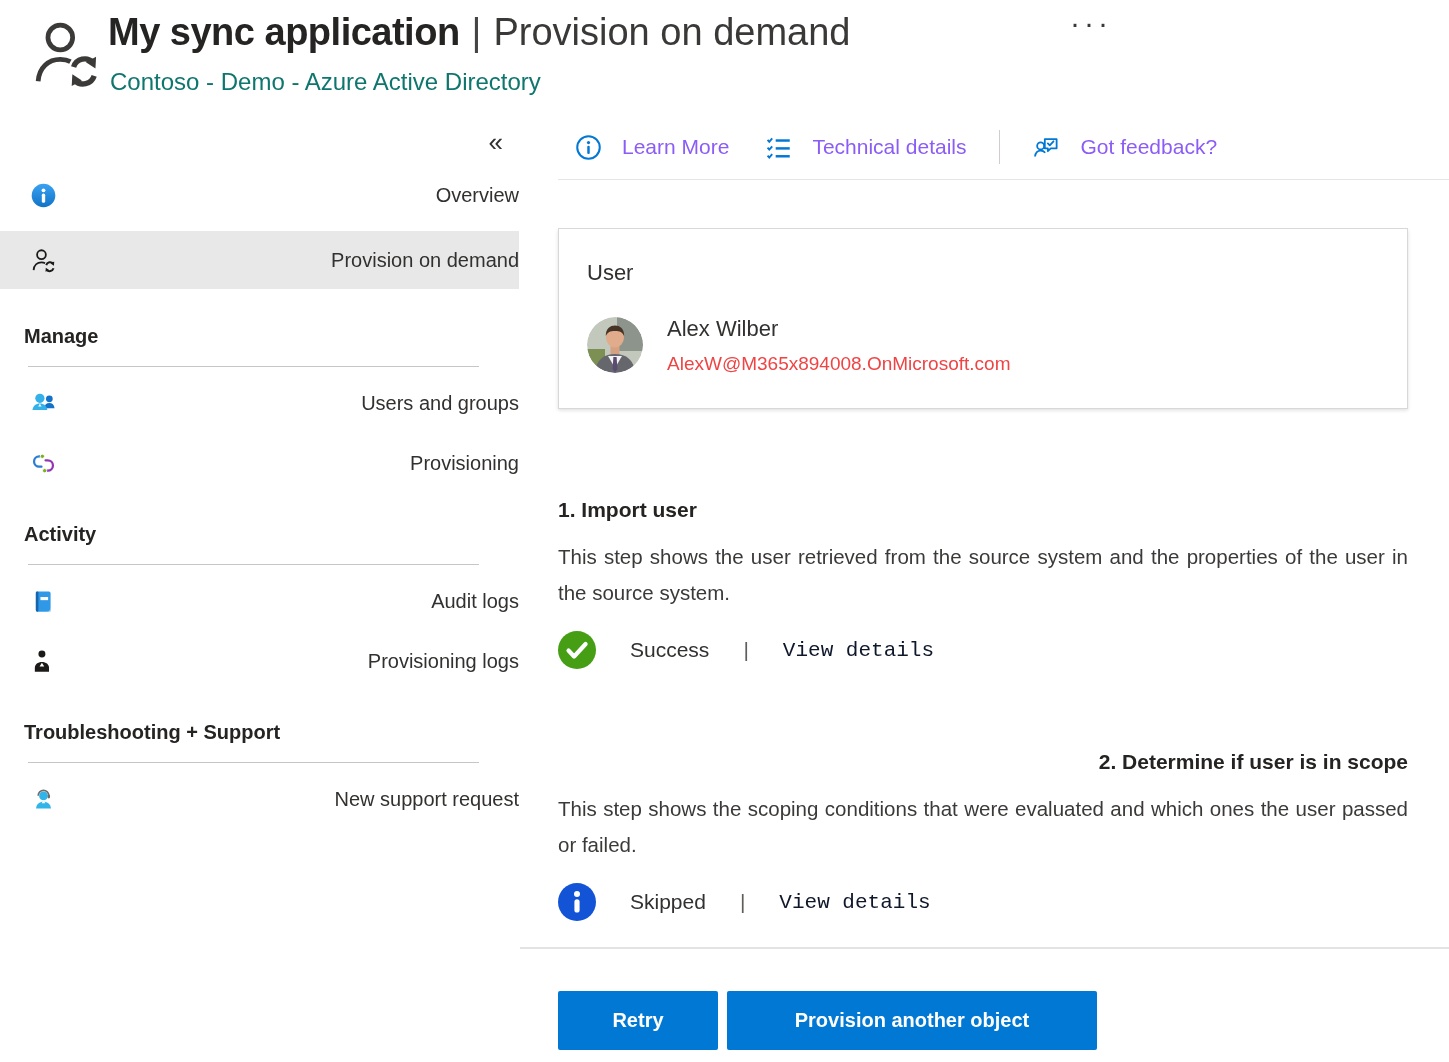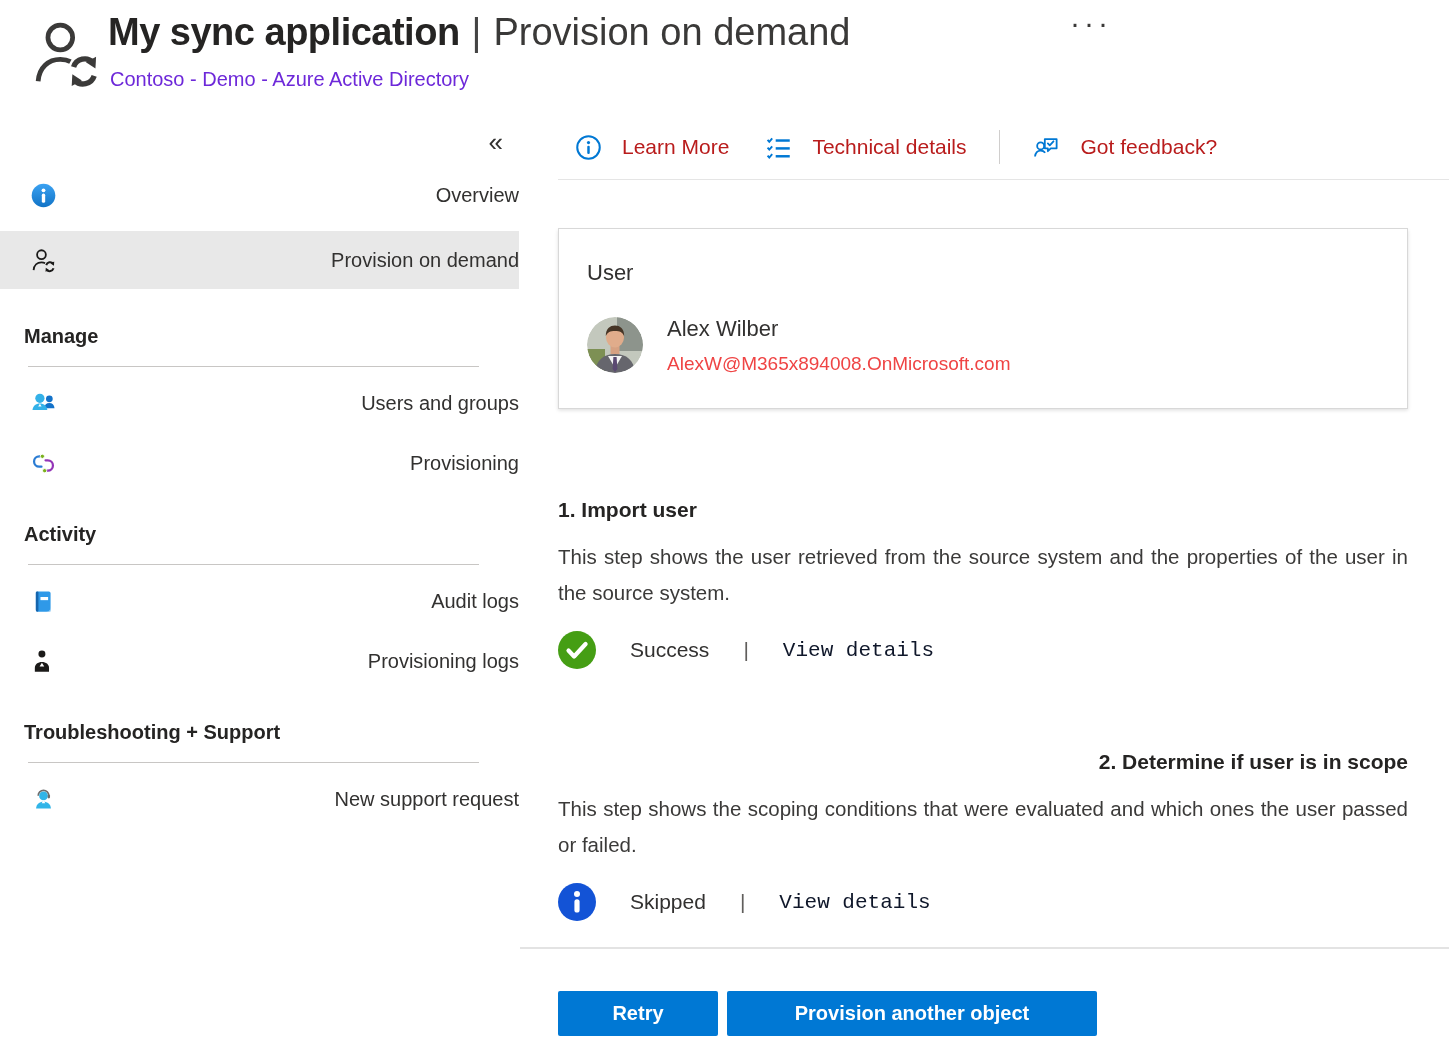--- a/index.html
+++ b/index.html
@@ -7,41 +7,41 @@
     font-family:"Liberation Sans", sans-serif; color:#323130; overflow:hidden; }
   .app { position:relative; width:1449px; height:1062px; }
 
   
   .header { position:absolute; top:0; left:0; width:1449px; height:115px; background:#fff; }
   .header-icon { position:absolute; left:28px; top:16px; width:76px; height:80px; }
   .title-row { position:absolute; left:108px; top:4px; font-size:38px; white-space:nowrap; line-height:56px; }
   .title-primary { font-weight:700; color:#252423; letter-spacing:-0.5px; }
   .title-sep { font-weight:300; color:#444; padding:0 12px; }
   .title-secondary { font-weight:400; color:#3a3938; }
-  .subtitle { position:absolute; left:110px; top:68px; font-size:20px; color:#6d28d9; }
+  .subtitle { position:absolute; left:110px; top:68px; font-size:24px; color:#0f766e; }
   .more-btn { position:absolute; left:1070px; top:8px; font-size:30px; letter-spacing:4px;
     color:#3b3a39; cursor:pointer; line-height:30px; }
 
   
   .sidebar { position:absolute; top:115px; left:0; width:519px; height:947px; background:#fff; }
   .collapse { position:absolute; right:16px; top:12px; font-size:26px; color:#323130; cursor:pointer; }
   .nav { padding-top:56px; }
   .nav-item { display:flex; align-items:center; height:48px; padding-left:30px;
     font-size:20px; color:#323130; gap:22px; cursor:pointer;justify-content:space-between; }
   .nav-item.selected { background:#e8e8e8; height:58px; margin-top:10px; }
   .nav-item + .nav-item { margin-top:12px; }
   .nav-icon { width:27px; height:27px; flex:0 0 27px; display:flex; align-items:center; justify-content:center; }
   .nav-icon svg { width:100%; height:100%; }
   .section-title { padding:36px 0 18px 24px; font-size:20px; font-weight:700; color:#252423; }
   .section-divider { height:1px; background:#c8c6c4; margin:0 40px 12px 28px; }
 
   
   .main { position:absolute; left:520px; top:115px; width:929px; height:947px; }
   .toolbar { display:flex; align-items:center; height:64px; padding-left:55px;
-    font-size:21px; color:#b91c1c; }
+    font-size:21px; color:#8b5cf6; }
   .toolbar-cmd { display:flex; align-items:center; gap:20px; cursor:pointer; white-space:nowrap; }
   .toolbar-cmd + .toolbar-cmd { margin-left:36px; }
   .cmd-icon { width:27px; height:27px; display:flex; }
   .cmd-icon svg { width:100%; height:100%; }
   .toolbar-rule { width:1px; height:34px; background:#d0cecd; margin:0 33px; }
   .toolbar-divider { height:1px; background:#e5e5e5; margin-left:38px; }
 
   .card { margin:48px 41px 0 38px; height:181px; background:#fff;
     border:1px solid #d8d8d8; box-shadow:0 1.6px 3.6px rgba(0,0,0,.13); padding:30px 28px; }
   .card-title { font-size:22px; color:#323130; line-height:28px; }
@@ -58,21 +58,21 @@
     text-align:justify; max-width:851px; }
   .status-row { display:flex; align-items:center; margin-top:20px; font-size:21px;gap:22px; }
   .status-icon { width:38px; height:38px; flex:0 0 38px; }
   .status-icon svg { width:100%; height:100%; }
   .status-text { margin-left:12px; color:#323130; }
   .status-sep { margin:0 12px; color:#605e5c; }
   .view-details { color:#0f172a; cursor:pointer; text-decoration:none;font-family:Liberation Mono, monospace; }
 
   .bottom-divider { height:2px; background:#e3e3e3; margin-top:26px; }
   .footer-buttons { display:flex; gap:9px; margin:42px 0 0 38px; }
-  .btn { background:#0078d4; color:#fff; border:none; border-radius:2px; height:45px;
+  .btn { background:#0078d4; color:#fff; border:none; border-radius:2px; height:59px;
     font-family:"Liberation Sans", sans-serif; font-size:20px; font-weight:700; cursor:pointer; }
   .btn-retry { width:160px; }
   .btn-provision { width:370px; }
 </style>
 </head>
 <body>
 
 <div class="app">
 
   <div class="header">

